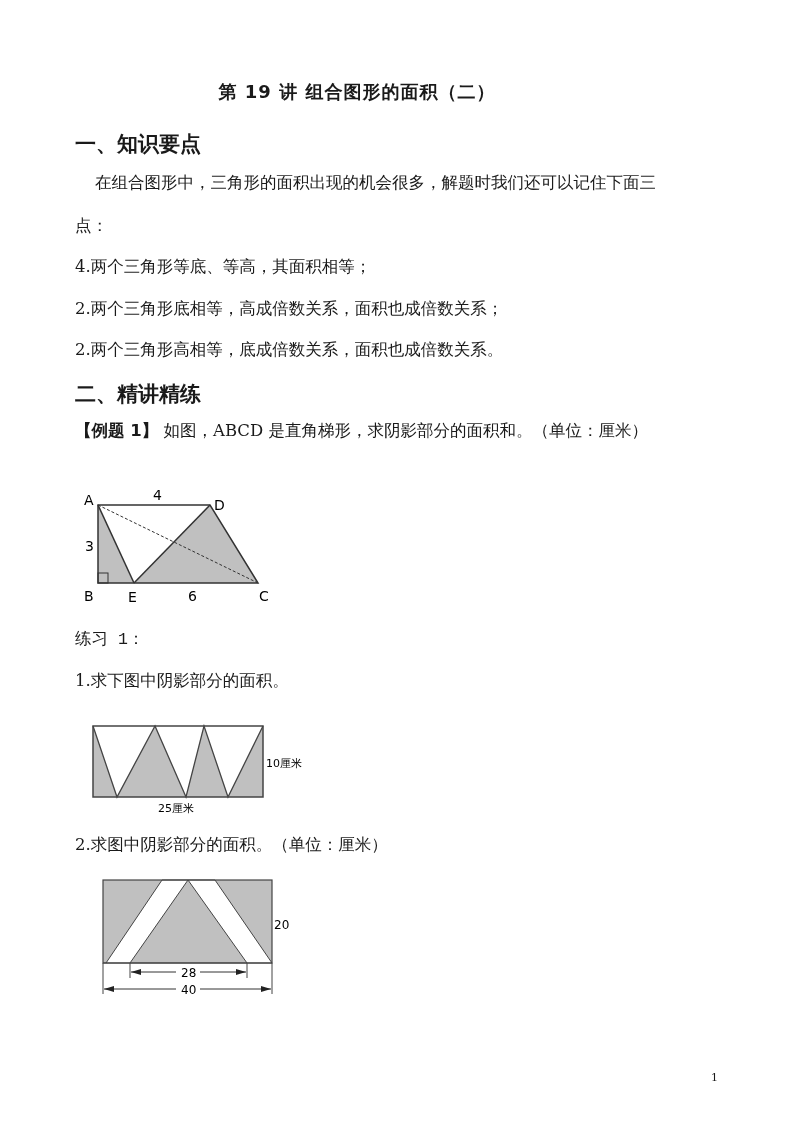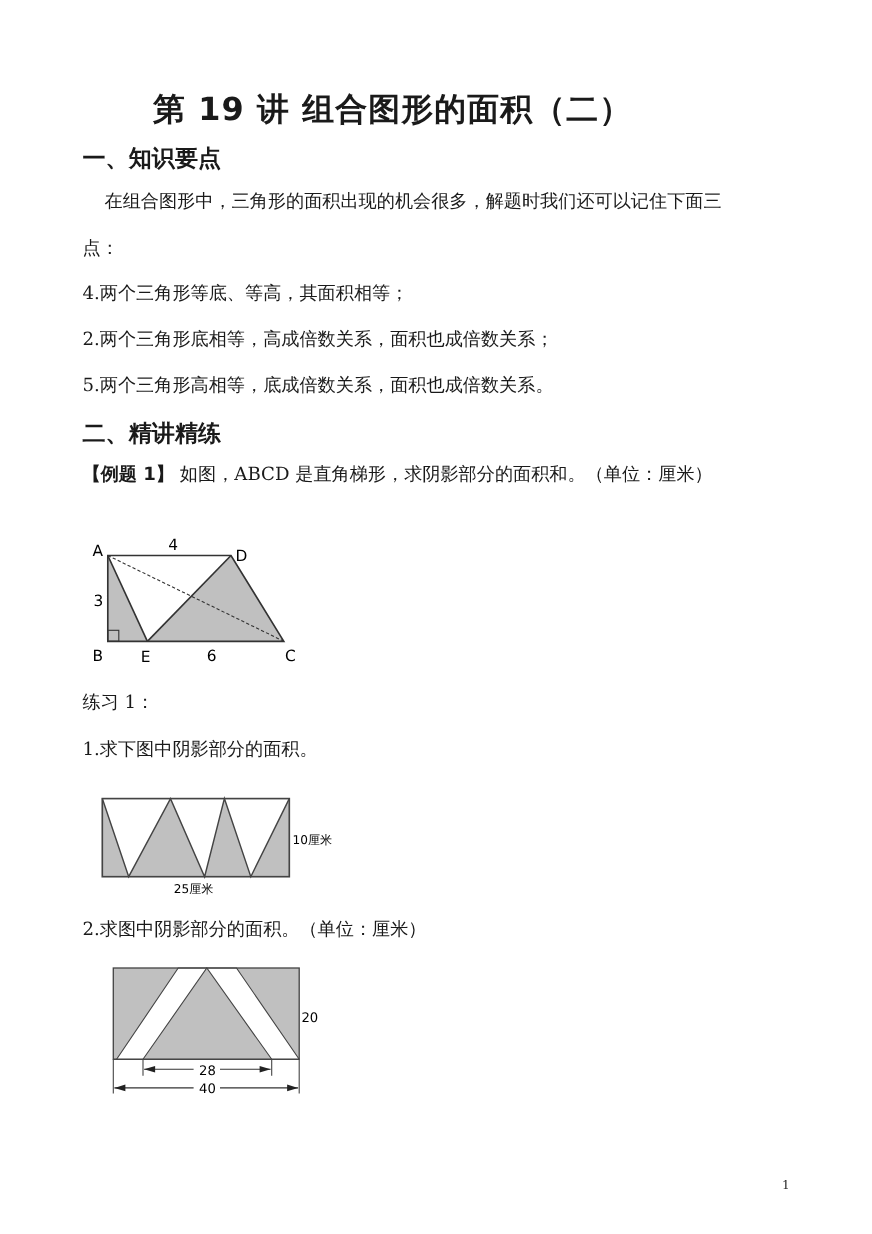--- a/index.html
+++ b/index.html
@@ -1,37 +1,37 @@
 <!DOCTYPE html>
 <html><head>
 <meta charset="utf-8">
 <style>
   html, body { margin:0; padding:0; background:#ffffff; }
   body { width:793px; height:1122px; position:relative; overflow:hidden;
          font-family:"DejaVu Serif","Liberation Serif",serif; color:#1a1a1a; }
   .abs { position:absolute; white-space:nowrap; }
-  .title { left:0; width:714px; text-align:center; top:80px; font-size:29px; font-weight:bold;
+  .title { left:0; width:714px; text-align:center; top:80px; font-size:18px; font-weight:bold;
            font-family:"DejaVu Sans","Liberation Sans",sans-serif; letter-spacing:1px; }
   .h2 { font-size:21px; font-weight:bold; font-family:"DejaVu Sans","Liberation Sans",sans-serif; }
   .p { font-size:16.5px; }
   .ex-label { font-weight:bold; font-family:"DejaVu Sans","Liberation Sans",sans-serif; }
   svg text { font-family:"DejaVu Sans","Liberation Sans",sans-serif; }
   .pagenum { font-size:11px; }
 </style>
 </head>
 <body>
 
 <div class="abs title">第 19 讲  组合图形的面积（二）</div>
 
 <div class="abs h2" style="left:75px;top:130px;">一、知识要点</div>
 <div class="abs p" style="left:75px;top:172px;margin-left:20px;">在组合图形中，三角形的面积出现的机会很多，解题时我们还可以记住下面三</div>
 <div class="abs p" style="left:75px;top:215px;">点：</div>
 <div class="abs p" style="left:75px;top:256px;">4.两个三角形等底、等高，其面积相等；</div>
 <div class="abs p" style="left:75px;top:298px;">2.两个三角形底相等，高成倍数关系，面积也成倍数关系；</div>
-<div class="abs p" style="left:75px;top:339px;">5.两个三角形高相等，底成倍数关系，面积也成倍数关系。</div>
+<div class="abs p" style="left:75px;top:339px;">2.两个三角形高相等，底成倍数关系，面积也成倍数关系。</div>
 
 <div class="abs h2" style="left:75px;top:380px;">二、精讲精练</div>
 <div class="abs p" style="left:75px;top:420px;">
   <span class="ex-label">【例题 1】</span><span> 如图，ABCD 是直角梯形，求阴影部分的面积和。（单位：厘米）</span>
 </div>
 
 <svg class="abs" style="left:0;top:0;" width="793" height="1122">
   <g>
     <polygon points="98,505 98,583 134,583" fill="#c0c0c0"></polygon>
     <polygon points="134,583 210,505 258,583" fill="#c0c0c0"></polygon>
@@ -80,17 +80,17 @@
     <line x1="104" y1="989" x2="176" y2="989" stroke="#333" stroke-width="1"></line>
     <line x1="200" y1="989" x2="271" y2="989" stroke="#333" stroke-width="1"></line>
     <polygon points="104,989 114,986 114,992" fill="#222"></polygon>
     <polygon points="271,989 261,986 261,992" fill="#222"></polygon>
     <text x="274" y="929" font-size="12">20</text>
     <text x="181" y="977" font-size="12">28</text>
     <text x="181" y="994" font-size="12">40</text>
   </g>
 </svg>
 
-<div class="abs p" style="left:75px;top:628px;">练习 1：</div>
+<div class="abs p" style="left:75px;top:628px;font-family:Liberation Mono, monospace;">练习 1：</div>
 <div class="abs p" style="left:75px;top:670px;">1.求下图中阴影部分的面积。</div>
 <div class="abs p" style="left:75px;top:834px;">2.求图中阴影部分的面积。（单位：厘米）</div>
 
 <div class="abs pagenum" style="left:711px;top:1071px;">1</div>
 
 </body></html>

